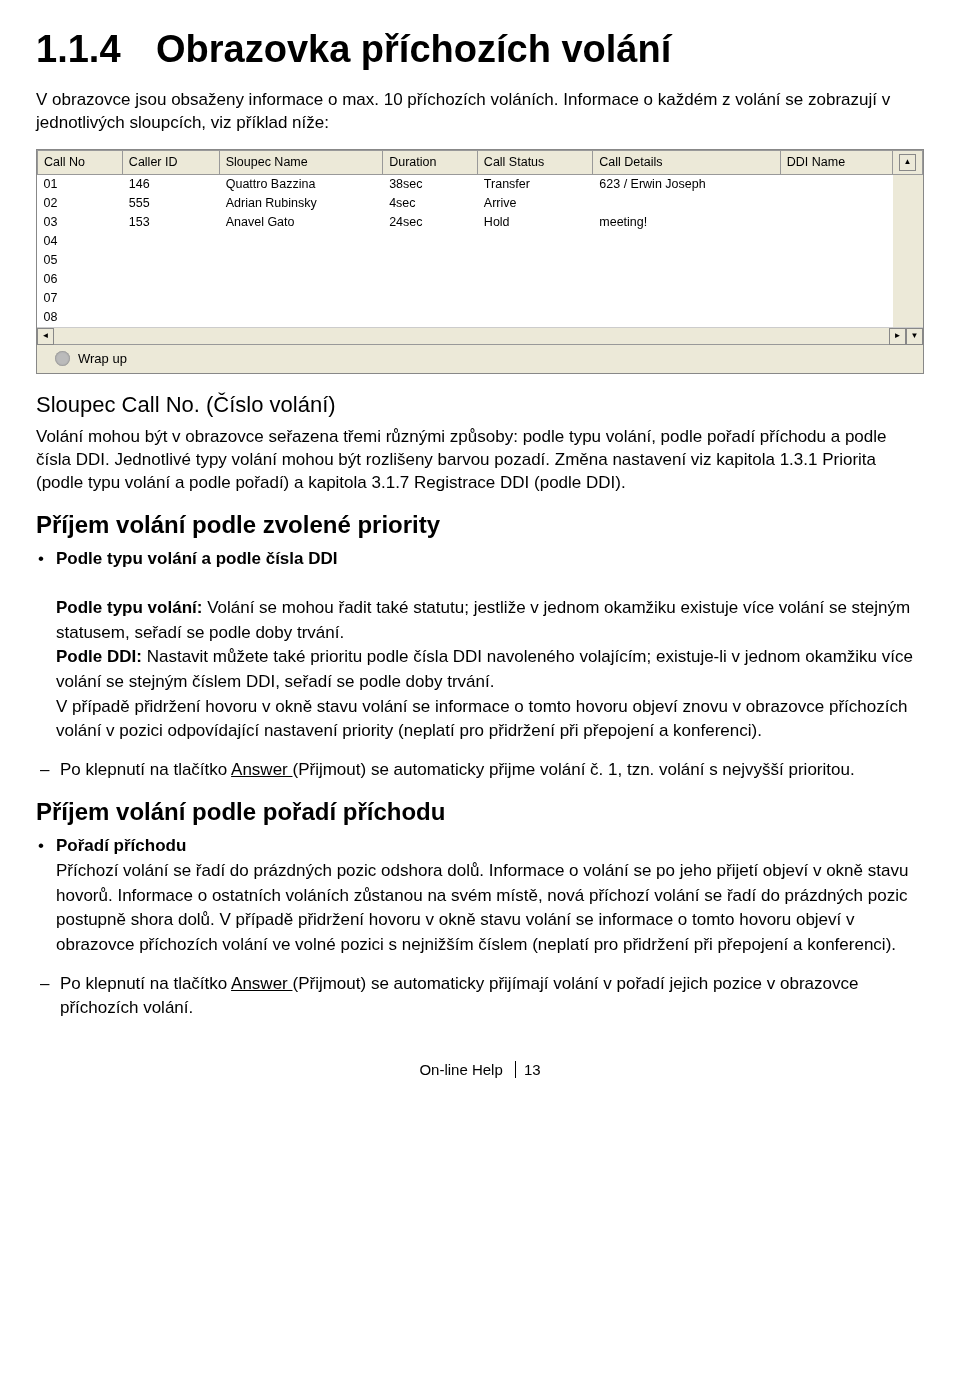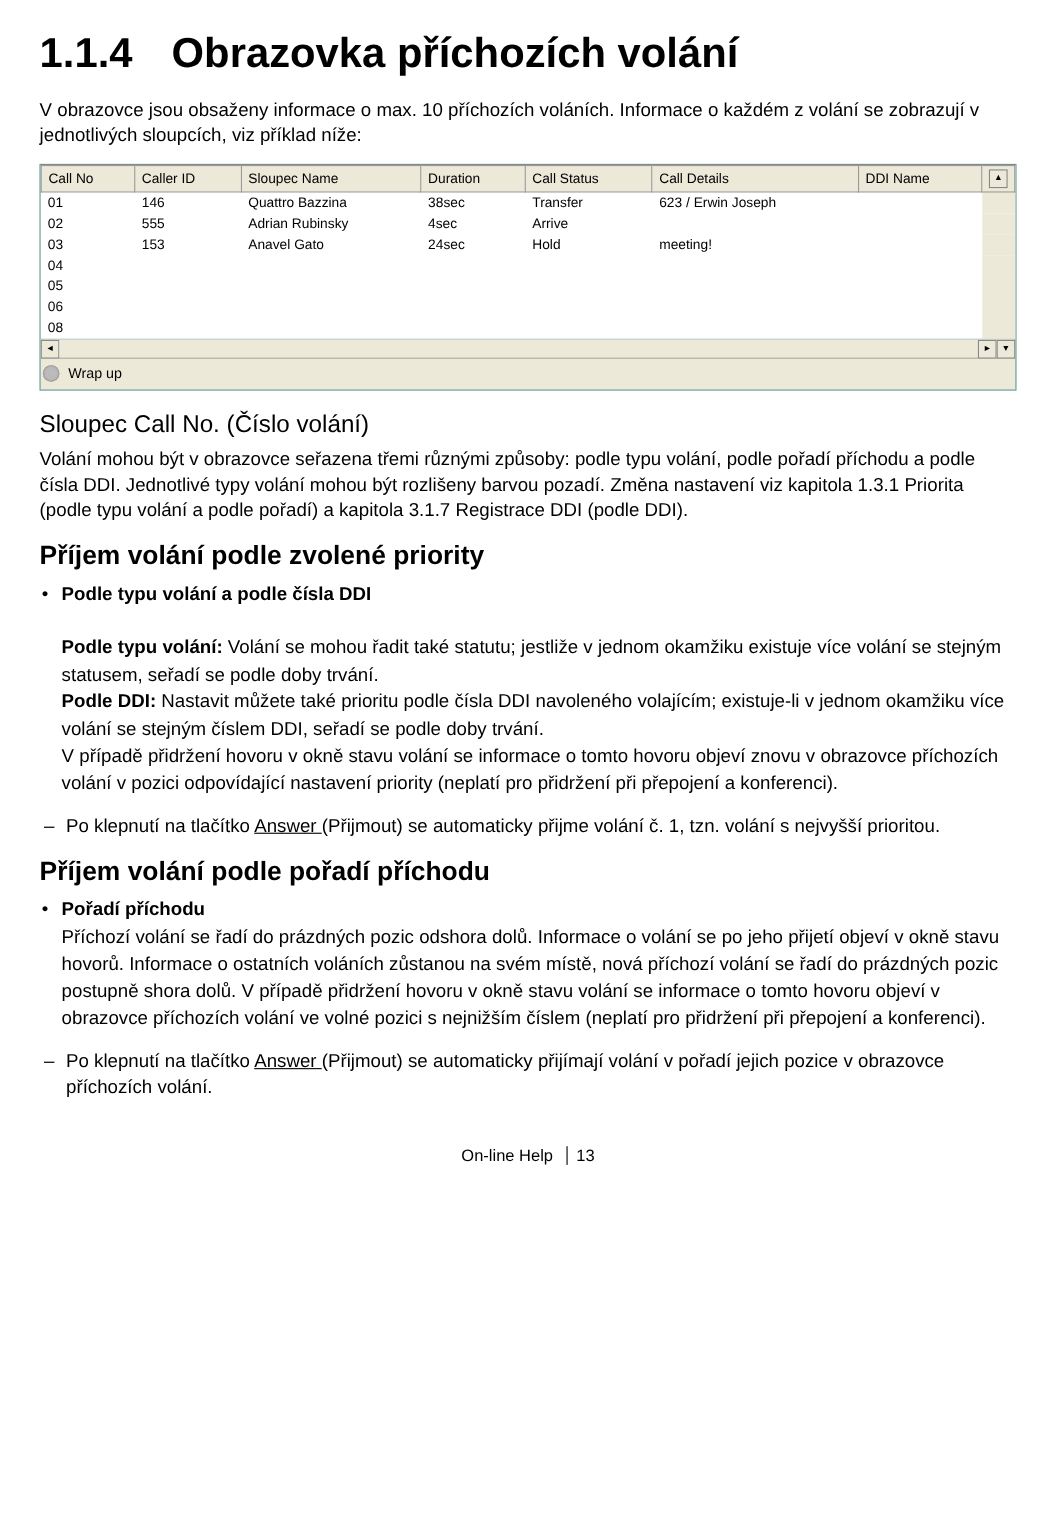--- a/index.html
+++ b/index.html
@@ -14,21 +14,21 @@
   }
   h1 {
     font-size: 38px;
     font-weight: bold;
     margin: 0 0 18px 0;
   }
   h1 .num { display:inline-block; width:120px; }
   .para { margin: 0 0 10px 0; line-height: 1.35; }
   .table-wrap {
     border: 1px solid #888;
-    background: #5eead4;
+    background: #6d28d9;
     padding: 0;
     margin: 14px 0 6px 0;
     font-family: Tahoma, Arial, sans-serif;
     font-size: 13px;
   }
   .grid {
     width: 100%;
     border-collapse: collapse;
     background: #fff;
   }
@@ -52,21 +52,21 @@
     border:1px solid #888; display:flex; align-items:center;
     justify-content:center; font-size:8px; line-height:1;
   }
   .hscroll {
     height:16px; background:#ece9d8; display:flex;
     border-top:1px solid #ccc;
   }
   .hscroll .track { flex:1; background:#ece9d8; }
   .status-row {
     display:flex; align-items:center; gap:8px;
-    background:#ece9d8; padding:3px 2px; height:22px;
+    background:#ece9d8; padding:3px 18px; height:22px;
     border-top:1px solid #999;
   }
   .status-icon {
     width:15px; height:15px; border-radius:50%;
     background:#bbb; box-shadow: inset 0 0 2px #666;
   }
   h2 {
     font-size: 22px;
     font-weight: normal;
     margin: 18px 0 8px 0;
@@ -171,20 +171,30 @@
           <td>06</td>
           <td></td>
           <td></td>
           <td></td>
           <td></td>
           <td></td>
           <td></td>
           <td class="scrollbar-col"></td>
         </tr>
         <tr>
+          <td>07</td>
+          <td></td>
+          <td></td>
+          <td></td>
+          <td></td>
+          <td></td>
+          <td></td>
+          <td class="scrollbar-col"></td>
+        </tr>
+        <tr>
           <td>08</td>
           <td></td>
           <td></td>
           <td></td>
           <td></td>
           <td></td>
           <td></td>
           <td class="scrollbar-col"></td>
         </tr>
       </tbody>

